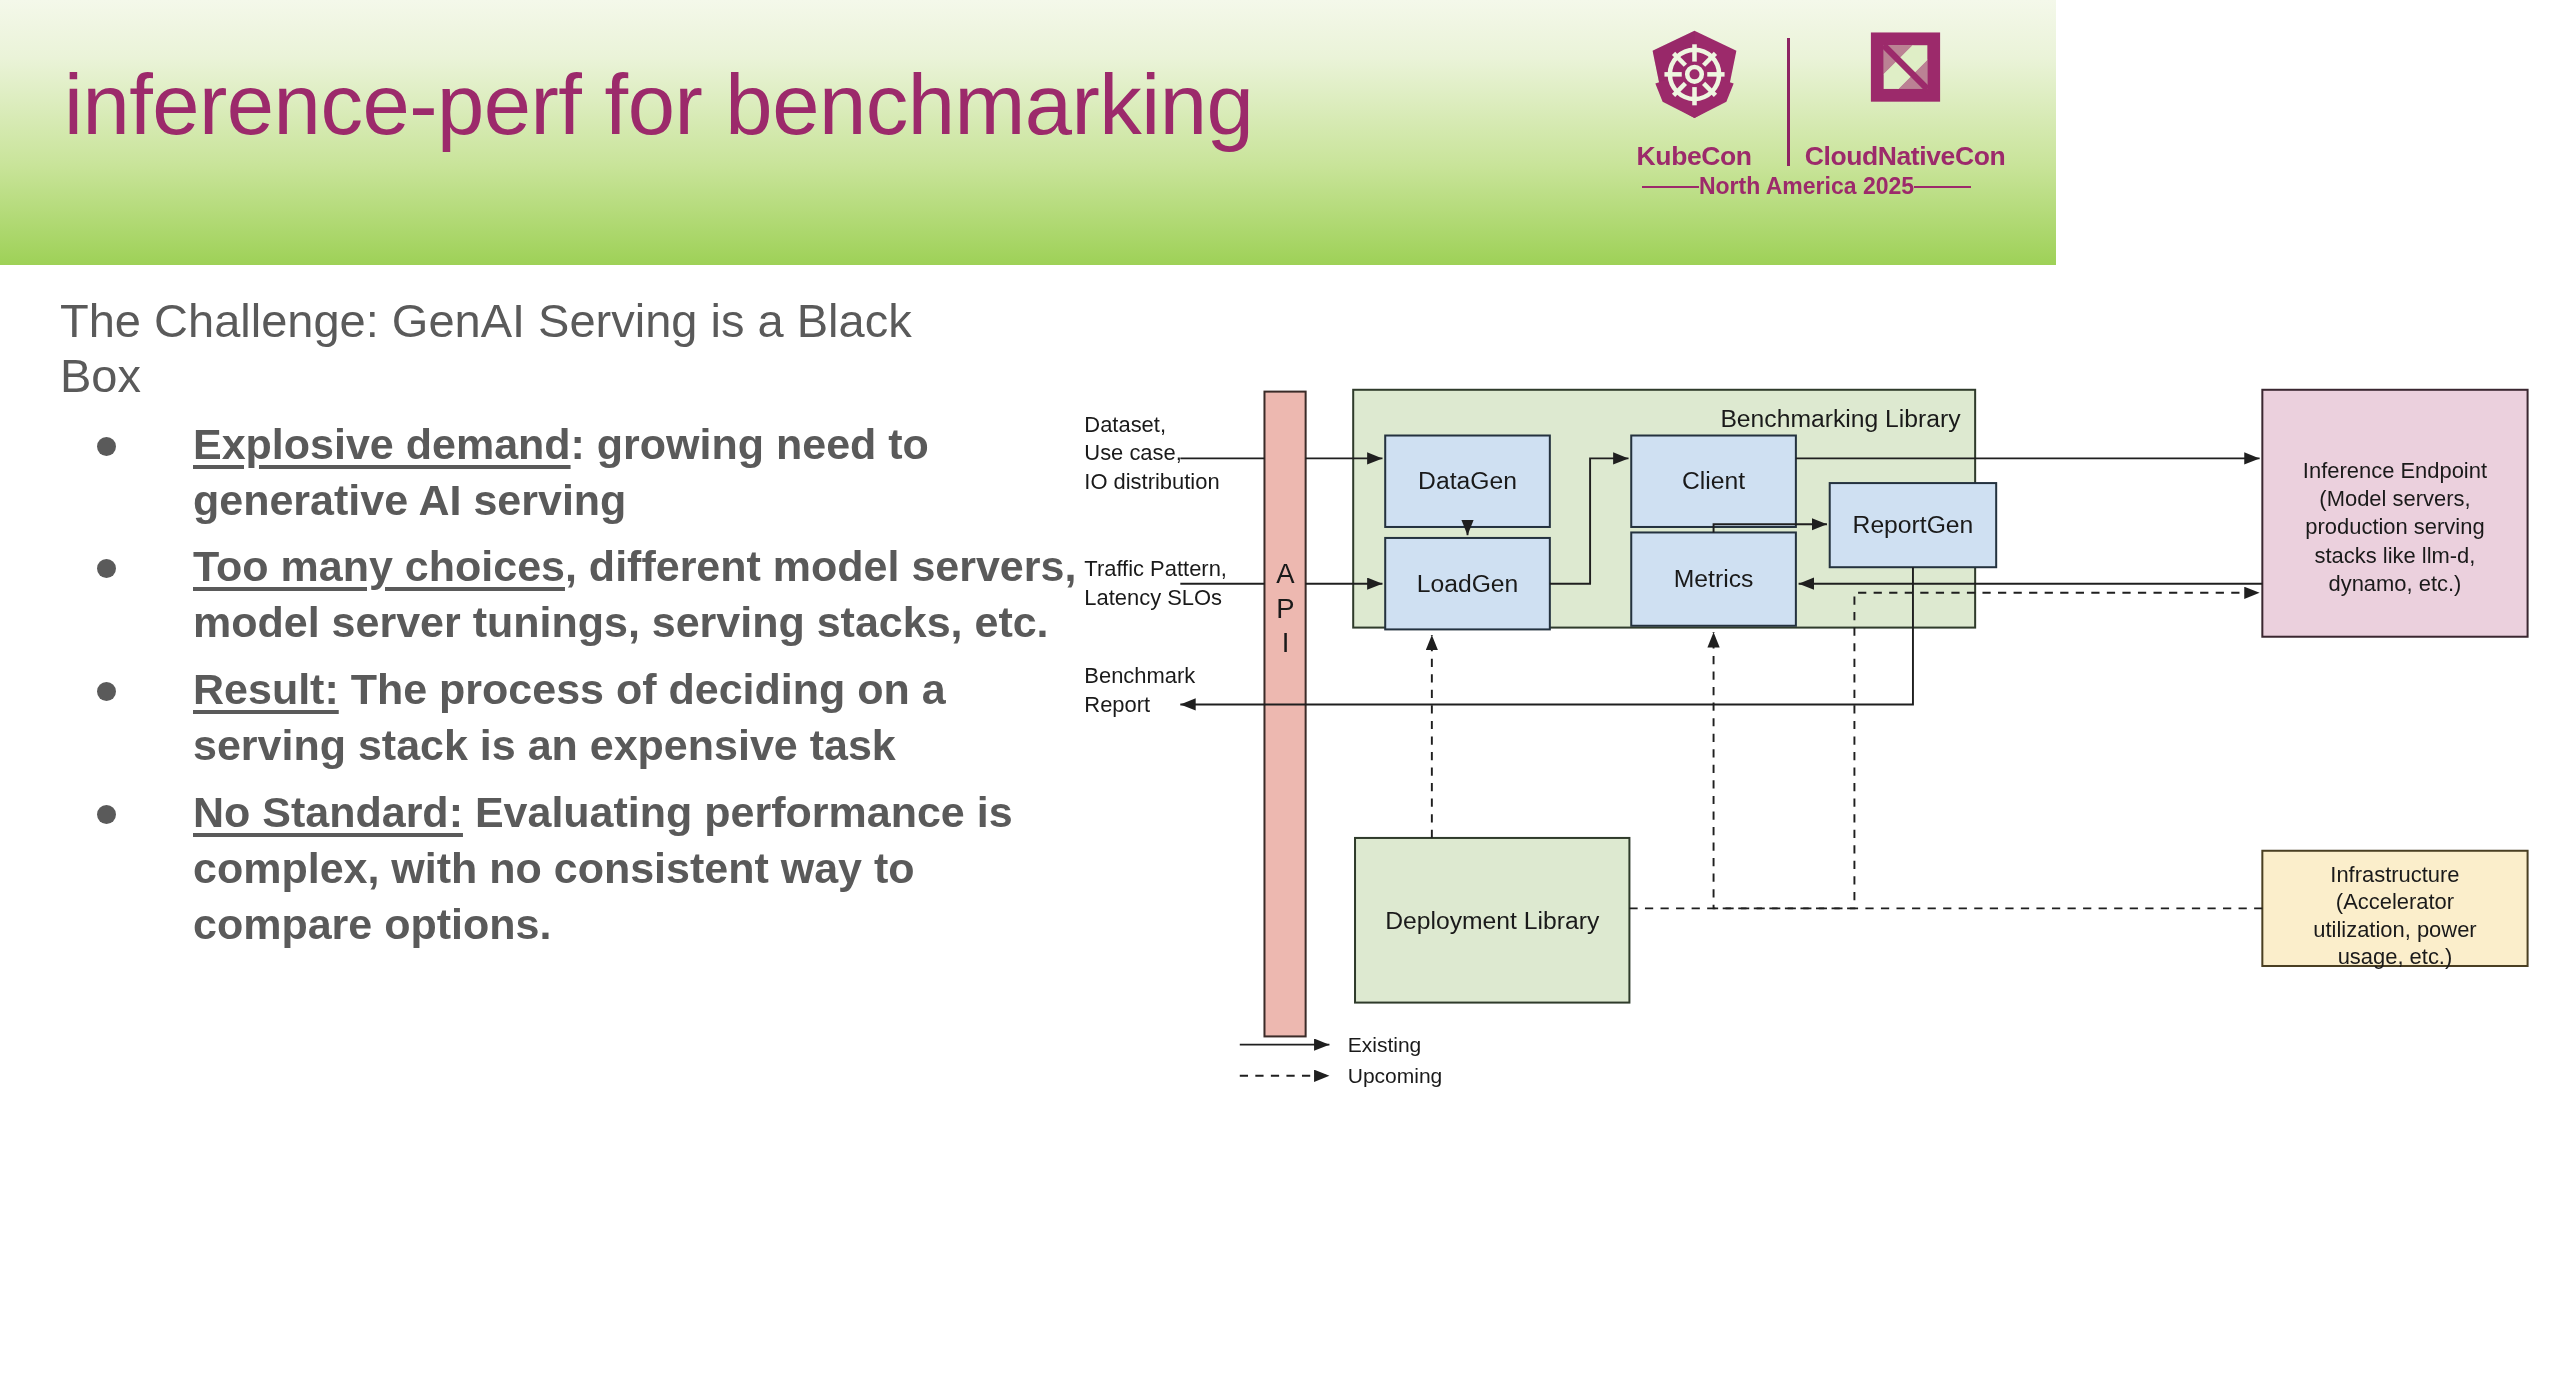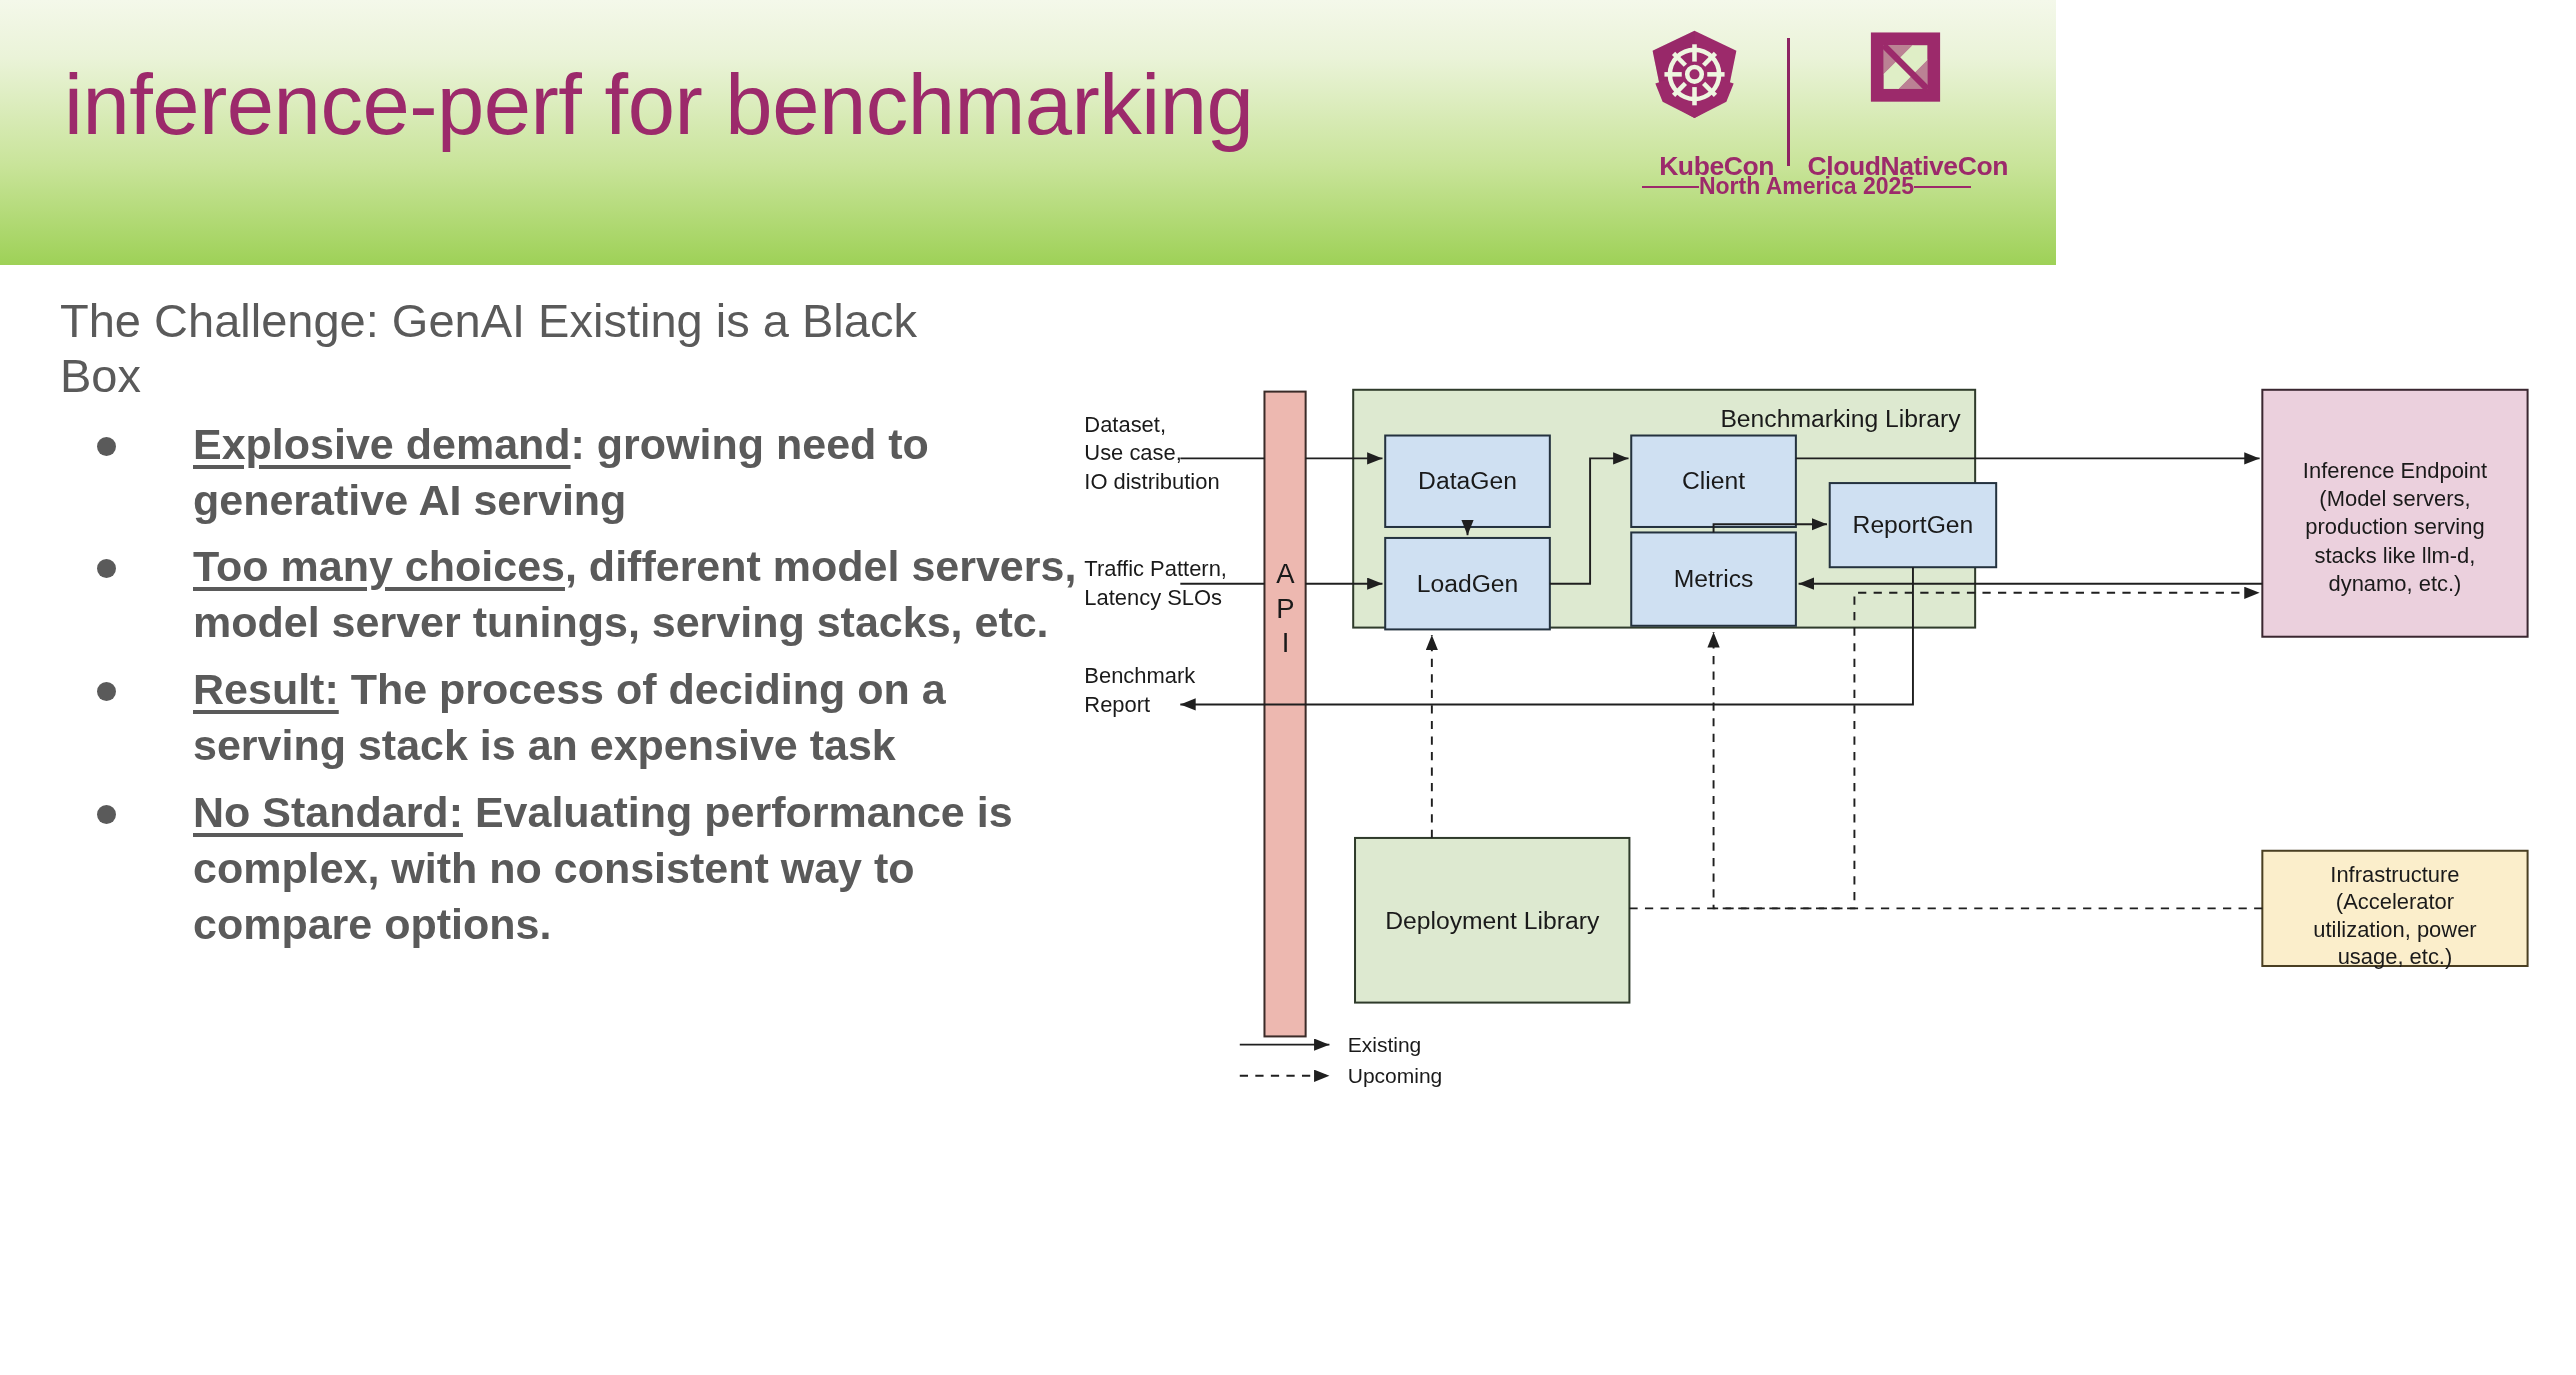--- a/index.html
+++ b/index.html
@@ -56,22 +56,21 @@
     top: 11px;
     width: 2.7px;
     height: 128px;
     background: #8d2463;
   }
   .logo-word {
     font-size: 26.5px;
     font-weight: bold;
     color: #9c2a6b;
     letter-spacing: -0.4px;
-    margin-top: 19px;
-    text-align: right;
+    margin-top: 9px;
   }
   #region-row {
     position: absolute;
     left: 0;
     top: 146px;
     width: 403px;
     display: flex;
     align-items: center;
     justify-content: center;
   }
@@ -180,21 +179,21 @@
 
     <div id="region-row">
       <span class="region-rule"></span>
       <span id="region-text">North America 2025</span>
       <span class="region-rule"></span>
     </div>
   </div>
 </div>
 
 <div id="left-column">
-  <div id="challenge-heading">The Challenge: GenAI Existing is a Black Box</div>
+  <div id="challenge-heading">The Challenge: GenAI Serving is a Black Box</div>
   <ul id="bullet-list">
     <li class="bullet-item">
       <span class="bullet-dot"></span>
       <span class="bullet-lead">Explosive demand</span><span>: growing need to generative AI serving</span>
     </li>
     <li class="bullet-item">
       <span class="bullet-dot"></span>
       <span class="bullet-lead">Too many choices</span><span>, different model servers, model server tunings, serving stacks, etc.</span>
     </li>
     <li class="bullet-item">

